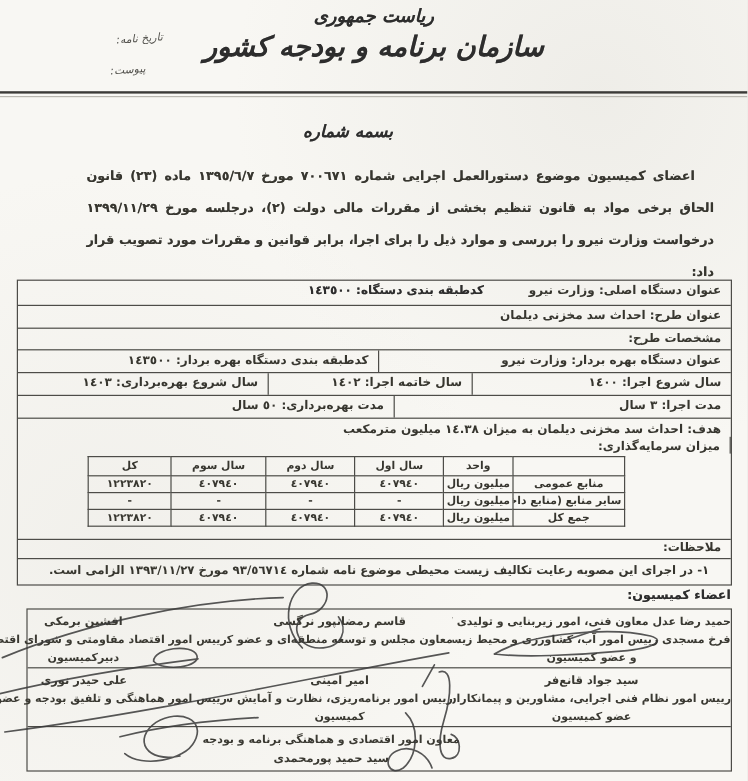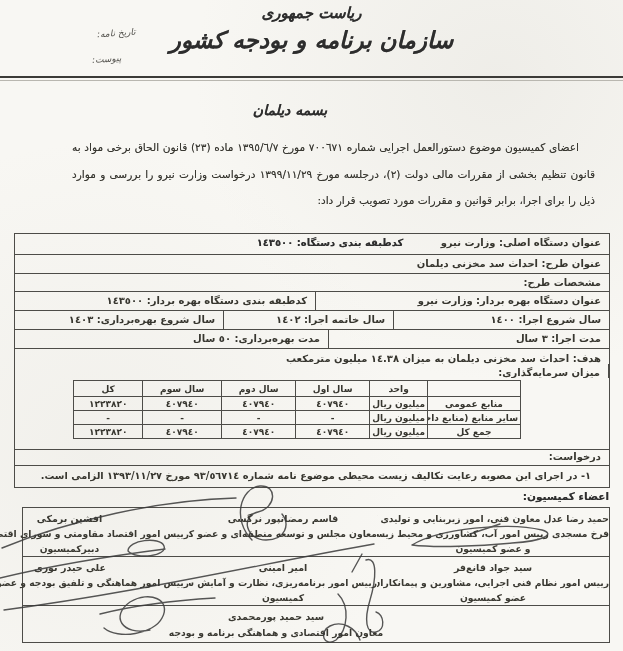--- a/index.html
+++ b/index.html
@@ -20,21 +20,21 @@
   .callig{font-style:italic;font-weight:bold;position:absolute;width:100%;text-align:center;}
   .org1{top:4px;font-size:15px;}
   .org2{top:27px;font-size:23px;letter-spacing:.5px;}
   .hand{position:absolute;font-size:9px;color:#55544f;font-style:italic;transform:rotate(-4deg);}
   .rule-thick{position:absolute;left:0;top:76px;width:623px;height:2px;background:#3c3b38;}
   .rule-thin{position:absolute;left:0;top:80px;width:623px;height:1px;background:#b9b7b0;}
   .bism{position:absolute;top:102px;left:0;width:580px;text-align:center;font-size:14px;font-weight:bold;font-style:italic;}
   
   .intro{
     position:absolute;top:134px;right:28px;width:523px;
-    font-size:10.6px;font-weight:normal;line-height:26.5px;
+    font-size:10.6px;font-weight:bold;line-height:26.5px;
     text-align:justify;text-align-last:right;text-indent:16px;color:#37362f;
   }
   
   .mtable{position:absolute;left:14px;top:233px;width:596px;border:1.2px solid #4d4c48;box-sizing:border-box;}
   .trow{position:relative;display:flex;flex-direction:row;box-sizing:border-box;}
   .trow + .trow{border-top:1px solid #4d4c48;}
   .cell{box-sizing:border-box;padding:3px 8px 0 4px;font-size:10px;font-weight:bold;color:#37362f;white-space:nowrap;overflow:hidden;}
   .trow > .cell + .cell{border-right:1px solid #4d4c48;}
   .code-abs{position:absolute;top:3px;left:235px;width:160px;text-align:center;font-size:10px;font-weight:bold;}
   
@@ -68,21 +68,21 @@
 
 <div class="page">
 
   <div class="callig org1 fuzz">ریاست جمهوری</div>
   <div class="callig org2 fuzz">سازمان برنامه و بودجه کشور</div>
   <div class="hand" style="top:28px;left:97px;">تاریخ نامه:</div>
   <div class="hand" style="top:54px;left:92px;">پیوست:</div>
   <div class="rule-thick"></div>
   <div class="rule-thin"></div>
 
-  <div class="bism fuzz">بسمه دیلمان</div>
+  <div class="bism fuzz">بسمه شماره</div>
 
   <div class="intro fuzz">اعضای کمیسیون موضوع دستورالعمل اجرایی شماره ٧٠٠٦٧١ مورخ ١٣٩٥/٦/٧ ماده (٢٣) قانون الحاق برخی مواد به قانون تنظیم بخشی از مقررات مالی دولت (٢)، درجلسه مورخ ١٣٩٩/١١/٢٩ درخواست وزارت نیرو را بررسی و موارد ذیل را برای اجرا، برابر قوانین و مقررات مورد تصویب قرار داد:</div>
 
   <div class="mtable">
 
     <div class="trow" style="height:20px;">
       <div class="cell" style="flex:1;">عنوان دستگاه اصلی: وزارت نیرو</div>
       <div class="code-abs fuzz">کدطبقه بندی دستگاه: ١٤٣٥٠٠</div>
     </div>
 
@@ -146,21 +146,21 @@
           <td class="c-y">٤٠٧٩٤٠</td>
           <td class="c-y">٤٠٧٩٤٠</td>
           <td class="c-y3">٤٠٧٩٤٠</td>
           <td class="c-tot">١٢٢٣٨٢٠</td>
         </tr>
       </tbody>
         </table>
     </div>
 
     <div class="trow" style="height:16px;">
-      <div class="cell" style="flex:1;padding-top:1px;">درخواست:</div>
+      <div class="cell" style="flex:1;padding-top:1px;">ملاحظات:</div>
     </div>
 
     <div class="trow" style="height:22px;">
       <div class="cell" style="flex:1;padding-right:18px;padding-top:4px;font-size:9.8px;">١- در اجرای این مصوبه رعایت تکالیف زیست محیطی موضوع نامه شماره ٩٣/٥٦٧١٤ مورخ ١٣٩٣/١١/٢٧ الزامی است.</div>
     </div>
 
   </div>
 
   <div class="members-label fuzz">اعضاء کمیسیون:</div>
 
@@ -192,22 +192,22 @@
         <div class="sigline">رییس امور برنامه‌ریزی، نظارت و آمایش سرزمین و عضو</div>
         <div class="sigline">کمیسیون</div>
       </div>
       <div class="sigcol sc3">
         <div class="sigline signame">علی حیدر نوری</div>
         <div class="sigline">رییس امور هماهنگی و تلفیق بودجه و عضو کمیسیون</div>
       </div>
     </div>
     <div class="sigrow sr3">
       <div class="sigcenter">
+        <div class="sigline">معاون امور اقتصادی و هماهنگی برنامه و بودجه</div>
         <div class="sigline signame">سید حمید پورمحمدی</div>
-        <div class="sigline">معاون امور اقتصادی و هماهنگی برنامه و بودجه</div>
       </div>
     </div>
   </div>
 
   <svg class="ink" width="623" height="651" viewBox="0 0 623 651">
     <g fill="none" stroke="#3a3a3a" stroke-width="1.4" stroke-linecap="round" opacity="0.85">
       <path d="M252,540 C232,520 240,488 260,486 C278,485 276,508 258,512 C240,516 246,540 266,540 C286,540 290,524 282,514"></path>
       <path d="M2,548 C70,520 160,500 236,498"></path>
       <path d="M4,610 C140,592 270,562 374,544"></path>
       <path d="M128,551 C128,540 160,536 164,546 C168,556 136,560 128,551"></path>

